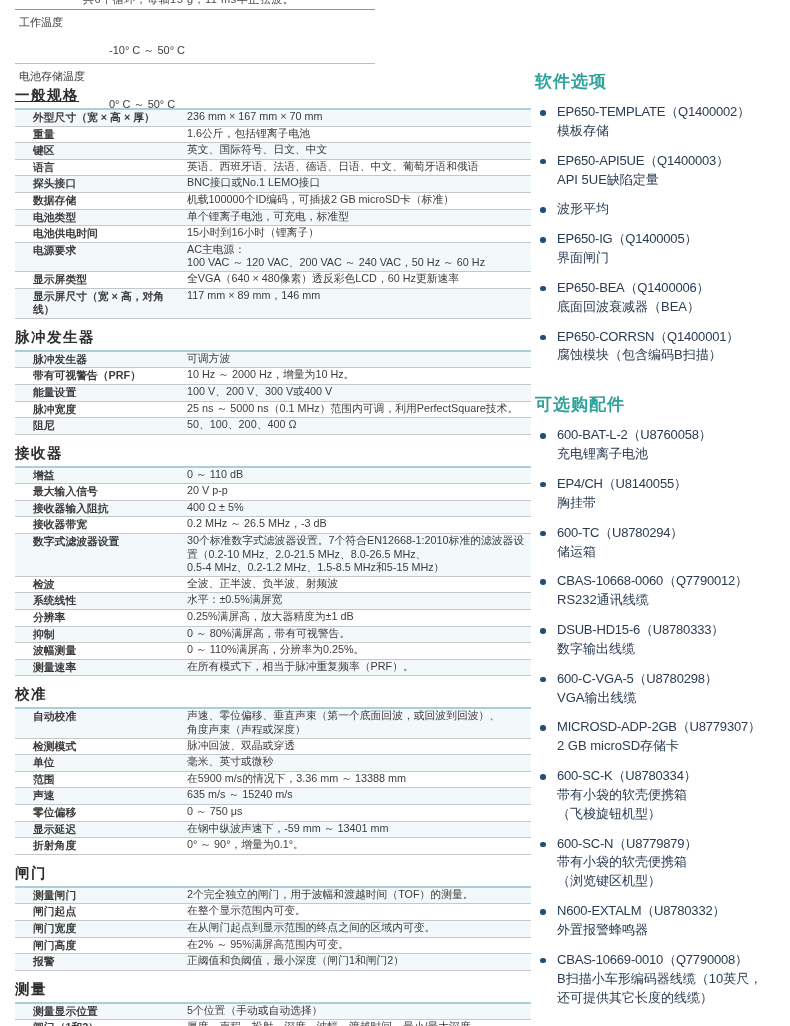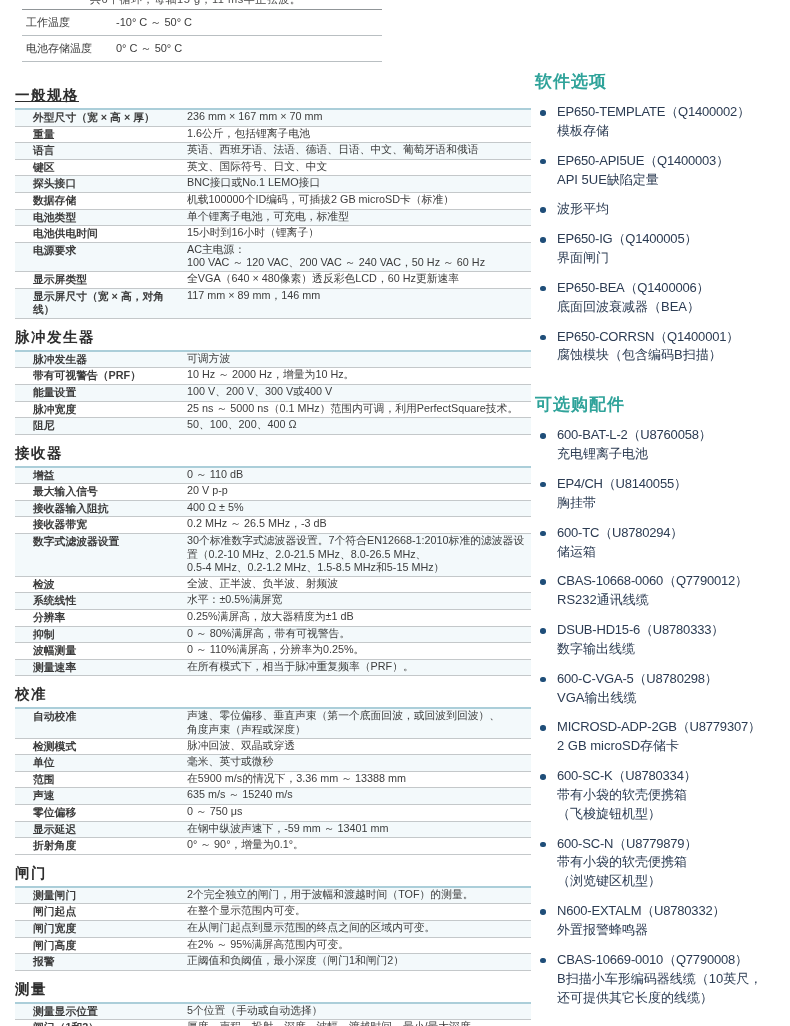--- a/index.html
+++ b/index.html
@@ -2,26 +2,26 @@
 <html><head>
 <meta charset="utf-8">
 <style>
   html,body{margin:0;padding:0;}
   body{
     width:790px;height:1026px;background:#ffffff;position:relative;overflow:hidden;
     font-family:"Liberation Sans","DejaVu Sans",sans-serif;color:#3c3c3c;
     -webkit-font-smoothing:antialiased;
   }
   
-  .top-table{position:absolute;left:22px;top:0;width:360px;}
+  .top-table{position:absolute;left:15px;top:0;width:360px;}
   .clip-row{height:9px;overflow:hidden;border-bottom:1.5px solid #909598;}
   .clip-row span{display:block;margin-top:-8px;padding-left:68px;font-size:11px;color:#4a4a4a;letter-spacing:0.5px;white-space:nowrap;}
   .trow{display:flex;border-bottom:1px solid #b9bfc2;padding:5px 0;font-size:11px;color:#3c3c3c;}
   .trow .lbl{width:90px;flex:none;padding-left:4px;}
-  .trow .val{flex:1;}
+  .trow .val{flex:1;margin-top:28px;}
   
   .left-col{position:absolute;left:15px;top:86px;width:516px;}
   h3.sec{font-size:14.5px;font-weight:bold;color:#2d2d2d;margin:9px 0 3px 0;letter-spacing:1.5px;}
   .left-col h3.sec:first-child{margin-top:0;text-decoration:underline;}
   .spec{border-top:2px solid var(--tabletop,#abced9);}
   .srow{display:flex;border-bottom:1px solid #c4c8ca;font-size:10.8px;line-height:1.26;}
   .srow:nth-child(odd){background:var(--rowtint,#f3f9fb);}
   .srow .lbl{width:172px;flex:none;padding:1px 6px 1px 18px;box-sizing:border-box;font-weight:bold;}
   .srow .val{flex:1;padding:0 2px 1px 0;white-space:pre-line;}
   
@@ -60,26 +60,26 @@
       <div class="spec">
         <div class="srow">
           <span class="lbl">外型尺寸（宽 × 高 × 厚）</span>
           <span class="val">236 mm × 167 mm × 70 mm</span>
         </div>
         <div class="srow">
           <span class="lbl">重量</span>
           <span class="val">1.6公斤，包括锂离子电池</span>
         </div>
         <div class="srow">
+          <span class="lbl">键区</span>
+          <span class="val">英文、国际符号、日文、中文</span>
+        </div>
+        <div class="srow">
           <span class="lbl">语言</span>
           <span class="val">英语、西班牙语、法语、德语、日语、中文、葡萄牙语和俄语</span>
-        </div>
-        <div class="srow">
-          <span class="lbl">键区</span>
-          <span class="val">英文、国际符号、日文、中文</span>
         </div>
         <div class="srow">
           <span class="lbl">探头接口</span>
           <span class="val">BNC接口或No.1 LEMO接口</span>
         </div>
         <div class="srow">
           <span class="lbl">数据存储</span>
           <span class="val">机载100000个ID编码，可插拔2 GB microSD卡（标准）</span>
         </div>
         <div class="srow">

